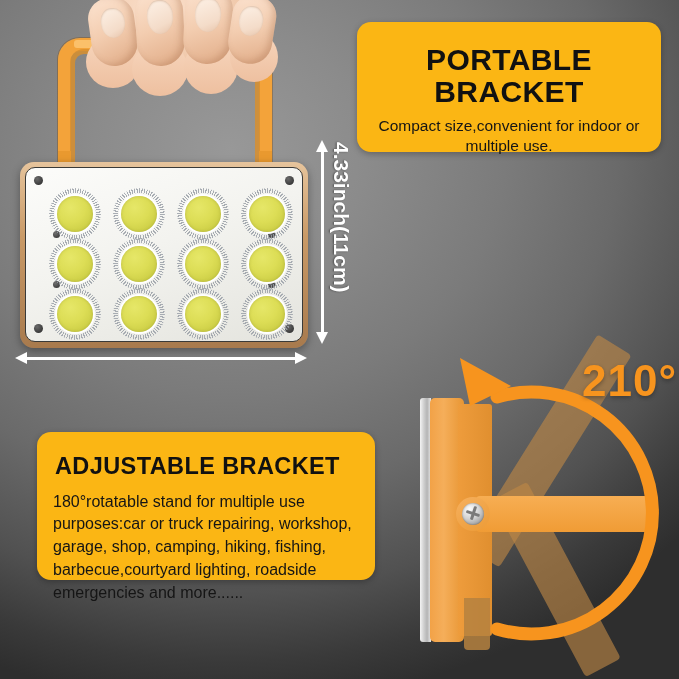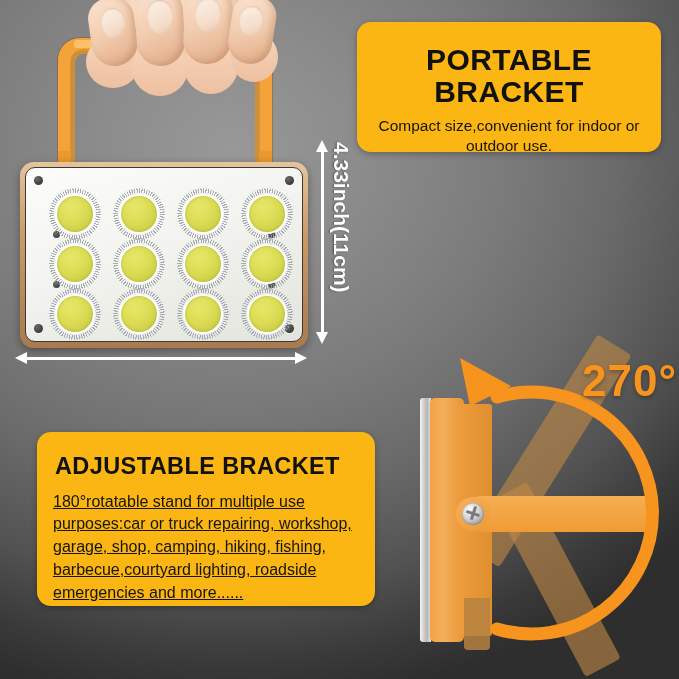--- a/index.html
+++ b/index.html
@@ -33,23 +33,23 @@
     color:#151515;
     line-height:1.30;
   }
 
   
   #box-portable{ left:357px; top:22px; width:304px; height:130px; padding:12px 12px 0 12px;}
   #box-portable .c-title{font-size:30px;margin:10px 0 9px 0;}
   #box-portable .c-body{font-size:15.5px;}
 
   
-  #box-bracket{ left:37px; top:432px; width:338px; height:174px; padding:14px 16px 0 16px; text-align:left;}
+  #box-bracket{ left:37px; top:432px; width:338px; height:148px; padding:14px 16px 0 16px; text-align:left;}
   #box-bracket .c-title{font-size:23.5px;margin:8px 0 12px 2px;}
-  #box-bracket .c-body{font-size:16px;line-height:1.42;text-decoration:underline;}
+  #box-bracket .c-body{font-size:16px;line-height:1.42;}
 
   
   #product{position:absolute;left:8px;top:18px;width:312px;height:330px;}
 
   
   .handle{
     position:absolute;left:50px;top:20px;width:214px;height:126px;
     border:13px solid #F3A33A;
     border-bottom:none;
     border-radius:22px 22px 0 0;
@@ -348,21 +348,21 @@
 
   <div class="dim-v">
     <div class="av t"></div>
     <div class="bar"></div>
     <div class="av b"></div>
   </div>
   <div id="label-h">4.33inch(11cm)</div>
 
   <div class="callout" id="box-portable">
     <div class="c-title">PORTABLE BRACKET</div>
-    <div class="c-body">Compact size,convenient for indoor or outdoor use.</div>
+    <div class="c-body">Compact size,convenient for indoor or multiple use.</div>
   </div>
 
   <div class="callout" id="box-bracket">
     <div class="c-title">ADJUSTABLE BRACKET</div>
     <div class="c-body">180°rotatable stand for multiple use purposes:car or truck repairing, workshop, garage, shop, camping, hiking, fishing, barbecue,courtyard lighting, roadside emergencies and more......</div>
   </div>
 
   <div id="bracket">
 
     <div class="arm-ghost" style="left:96px;top:-24px;width:40px;height:250px;transform:rotate(32deg);transform-origin:20px 190px;"></div>
@@ -379,16 +379,16 @@
       <div class="head"></div>
       <div class="cross"></div>
       <div class="cross2"></div>
     </div>
 
     <svg id="arc-svg" viewBox="0 0 281 339">
       <path d="M 99 57 A 121 121 0 1 1 99 289" fill="none" stroke="#F7941E" stroke-width="13" stroke-linecap="round"></path>
       <polygon points="62,18 113,46 72,66" fill="#F7941E"></polygon>
     </svg>
 
-    <div id="label-180">270°</div>
+    <div id="label-180">210°</div>
   </div>
 
 </div>
 
 </body></html>

